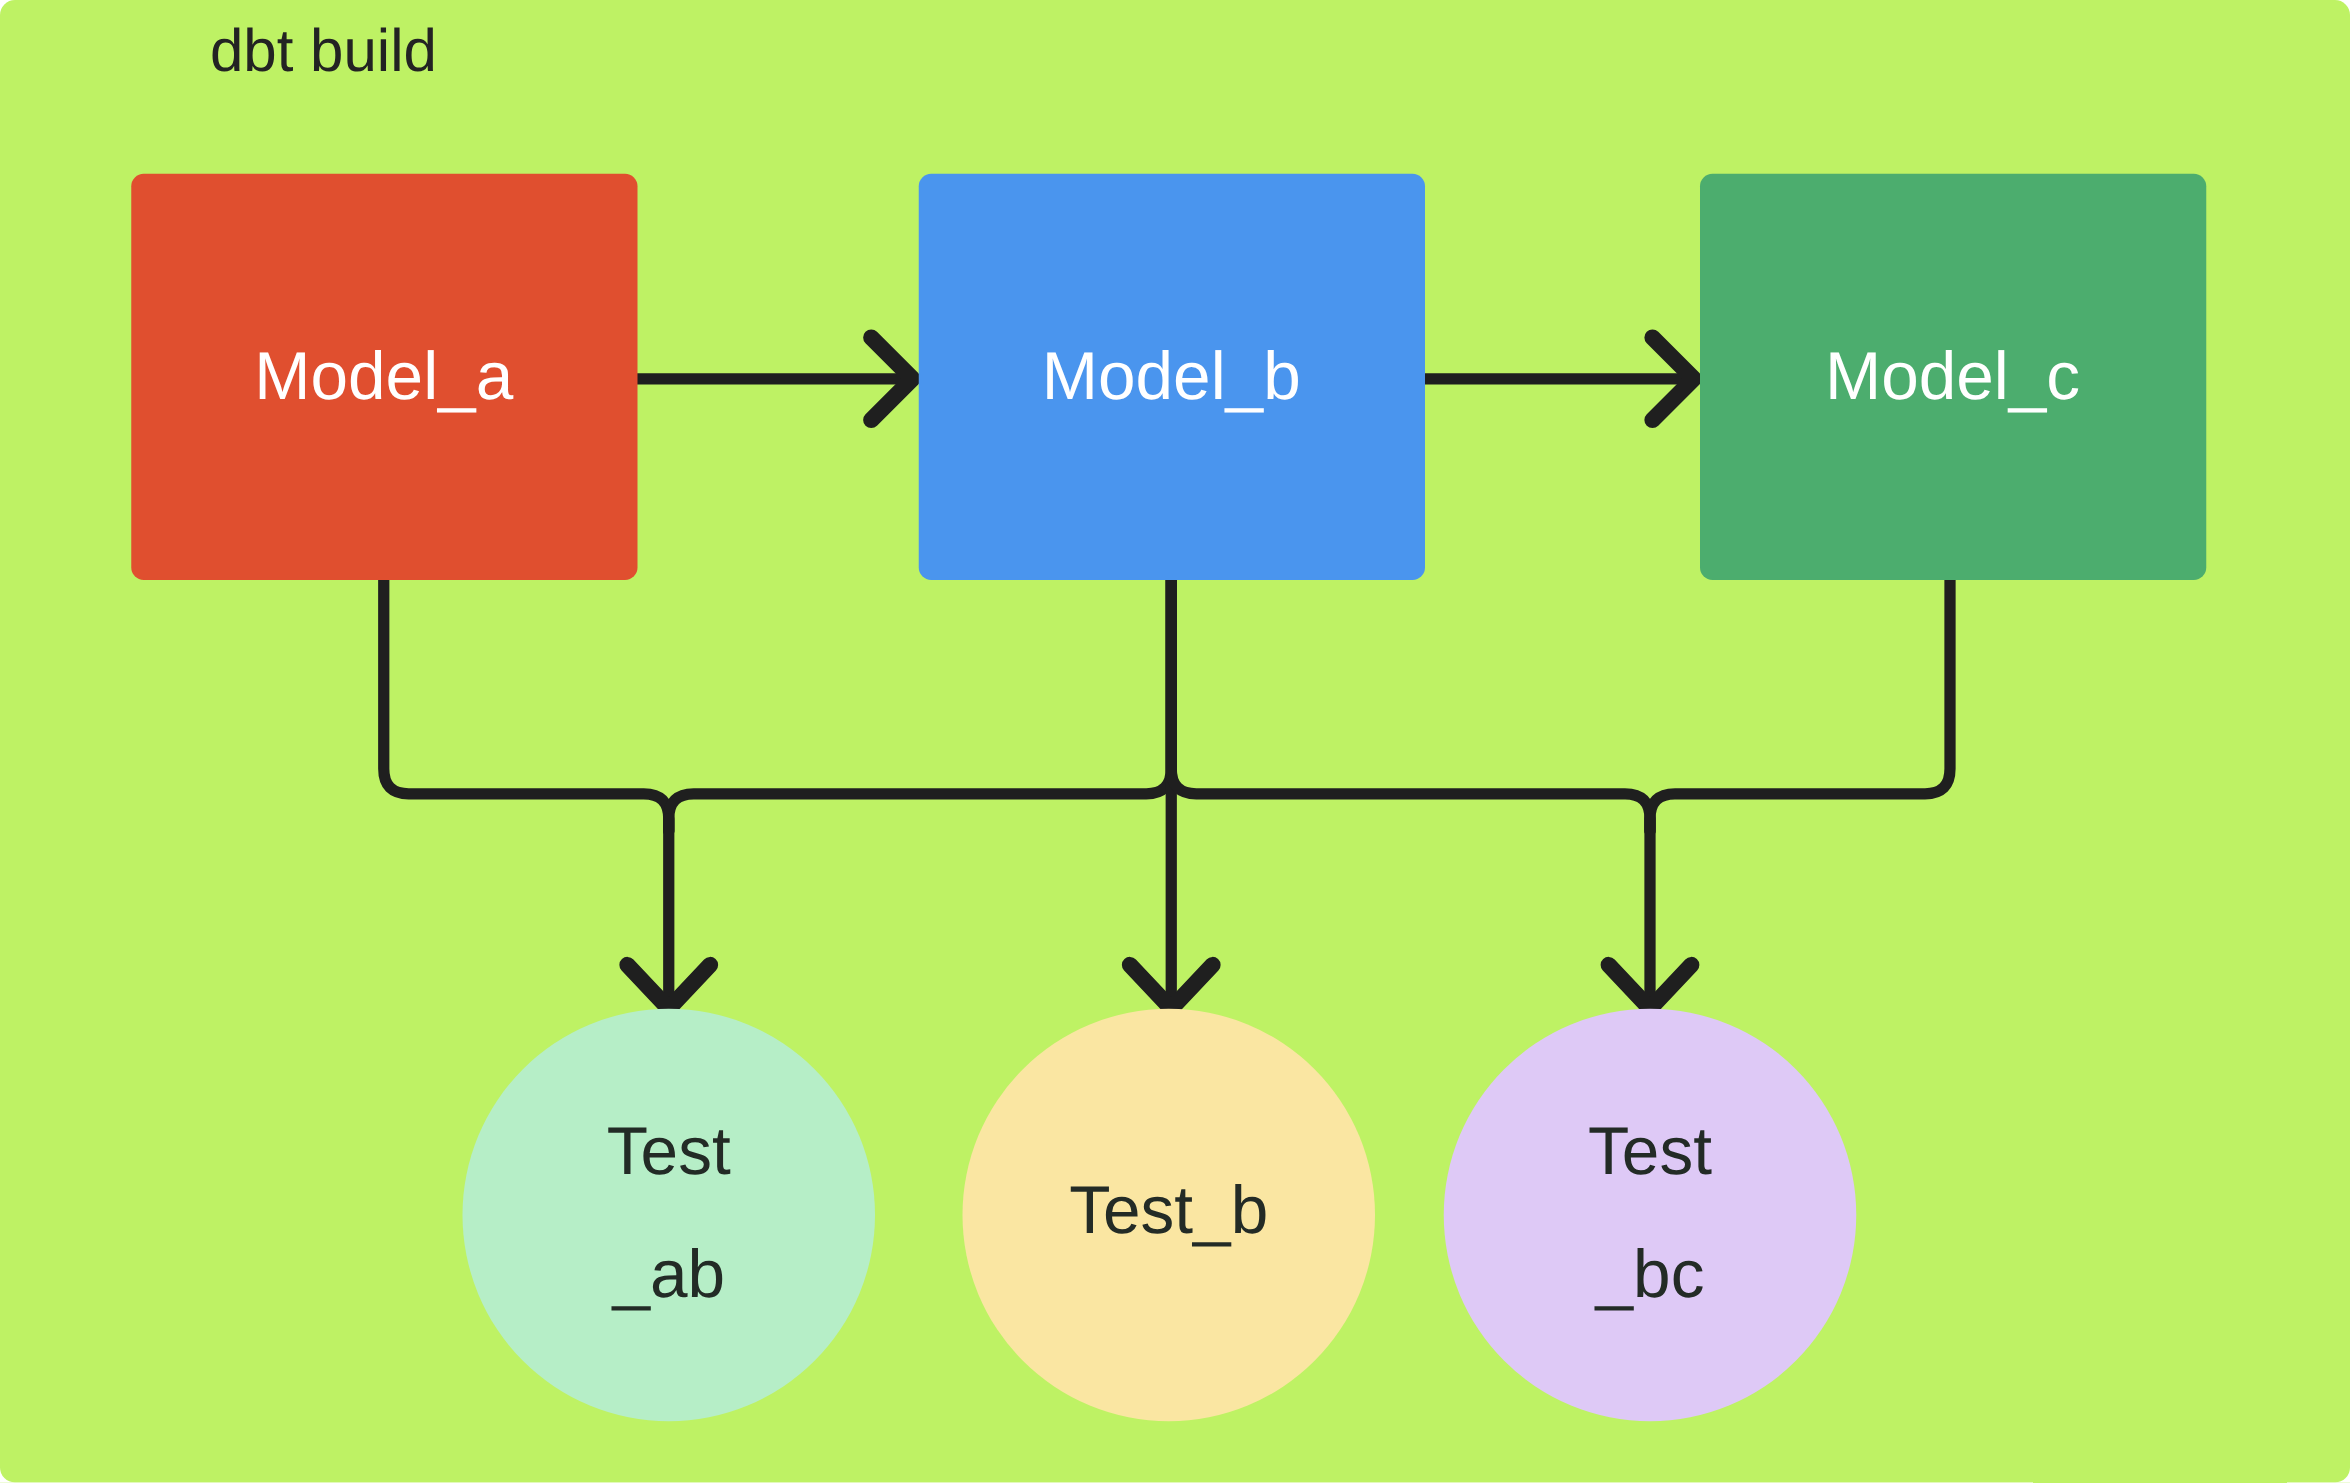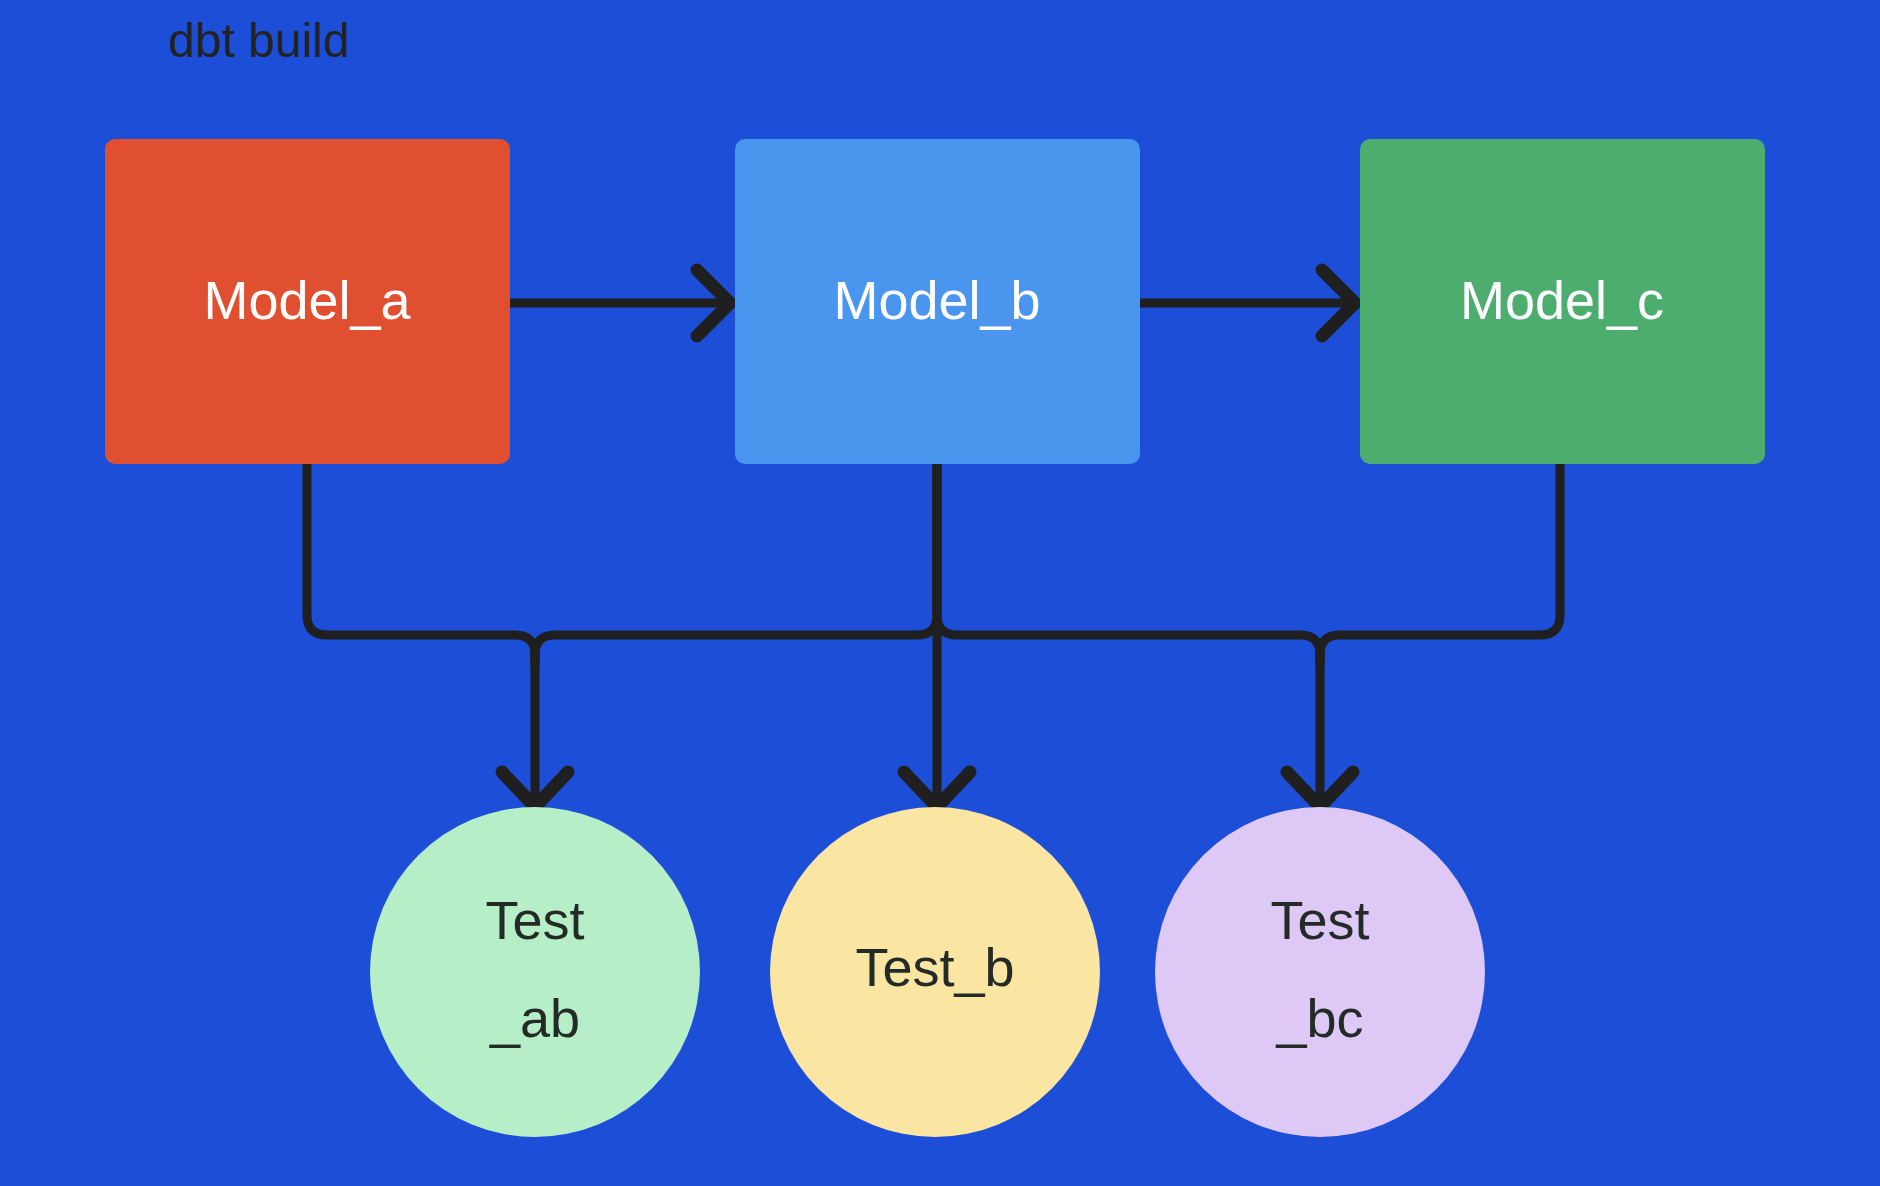--- a/index.html
+++ b/index.html
@@ -51,21 +51,21 @@
     fill: none;
     stroke: #1f1f1f;
     stroke-width: 13;
     stroke-linecap: round;
     stroke-linejoin: round;
   }
 </style>
 </head>
 <body>
 
-<div id="canvas" style="background: #1d4ed8;">
+<div id="canvas" style="background: #bef264; border-radius: 12px;">
 
   <svg id="diagram-svg" viewBox="0 0 1880 1186">
 
     <text class="diagram-title" x="168" y="44">dbt build</text>
 
     <g>
 
       <g>
         <path class="edge-line" d="M 508 303 L 726 303" stroke="#1f1f1f"></path>
         <path class="edge-head" d="M 697 270 L 730 303 L 697 336" stroke="#1f1f1f"></path>

